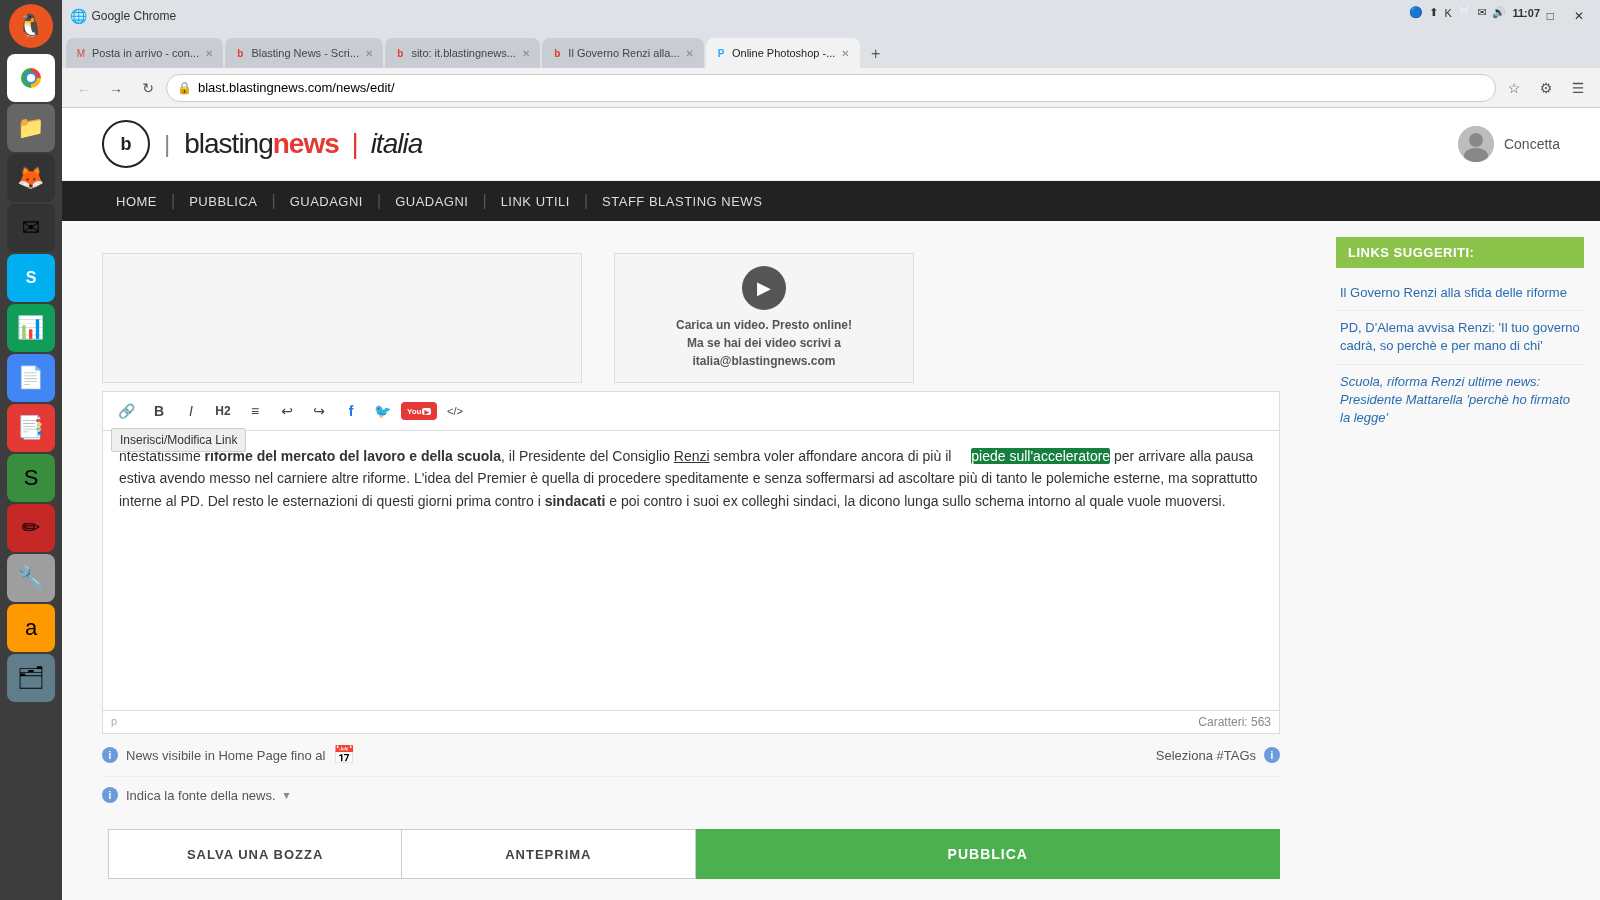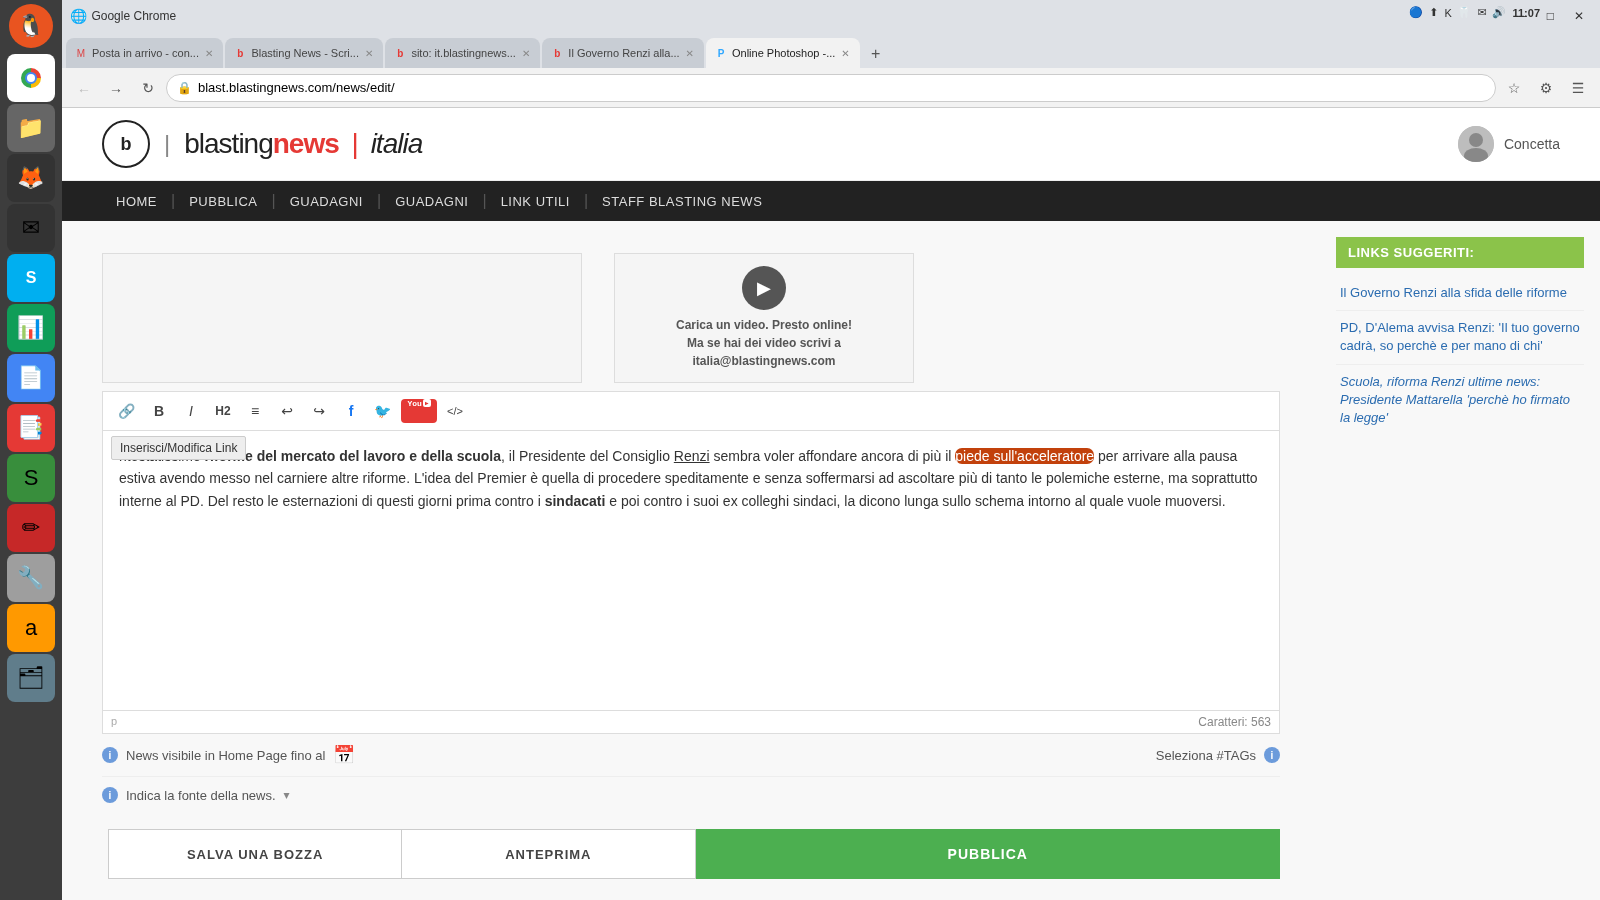--- a/index.html
+++ b/index.html
@@ -338,37 +338,36 @@
       border-radius: 3px;
       font-size: 14px;
       color: #444;
       border: none;
       background: transparent;
     }
     .ed-btn.bold { font-weight: bold; }
     .ed-btn.italic { font-style: italic; }
     .youtube-btn {
       width: 36px;
-      height: 24px;
+      height: 18px;
       background: #e53935;
       border-radius: 4px;
       display: flex;
-      align-items: flex-start;
+      align-items: center;
       justify-content: center;
       cursor: pointer;
       font-size: 9px;
       color: white;
       font-weight: bold;
-      font-family: Liberation Mono, monospace;
     }
 
     
     .tooltip {
       position: absolute;
-      top: 44px;
+      top: 36px;
       left: 8px;
       background: #eee;
       border: 1px solid #ccc;
       padding: 4px 8px;
       font-size: 12px;
       color: #333;
       z-index: 100;
       white-space: nowrap;
       border-radius: 2px;
     }
@@ -379,23 +378,24 @@
       border: 1px solid #ddd;
       border-top: none;
       min-height: 280px;
       padding: 14px 16px;
       font-size: 14px;
       line-height: 1.6;
       color: #333;
       position: relative;
     }
     .text-highlight {
-      background: #c2410c;
+      background: #15803d;
       color: white;
-      border-radius: 7px;
+      border-radius: 2px;
+      margin-left: 16px;
     }
     .char-count {
       text-align: right;
       font-size: 12px;
       color: #888;
       padding: 4px 8px;
       border: 1px solid #ddd;
       border-top: none;
       background: white;
     }

